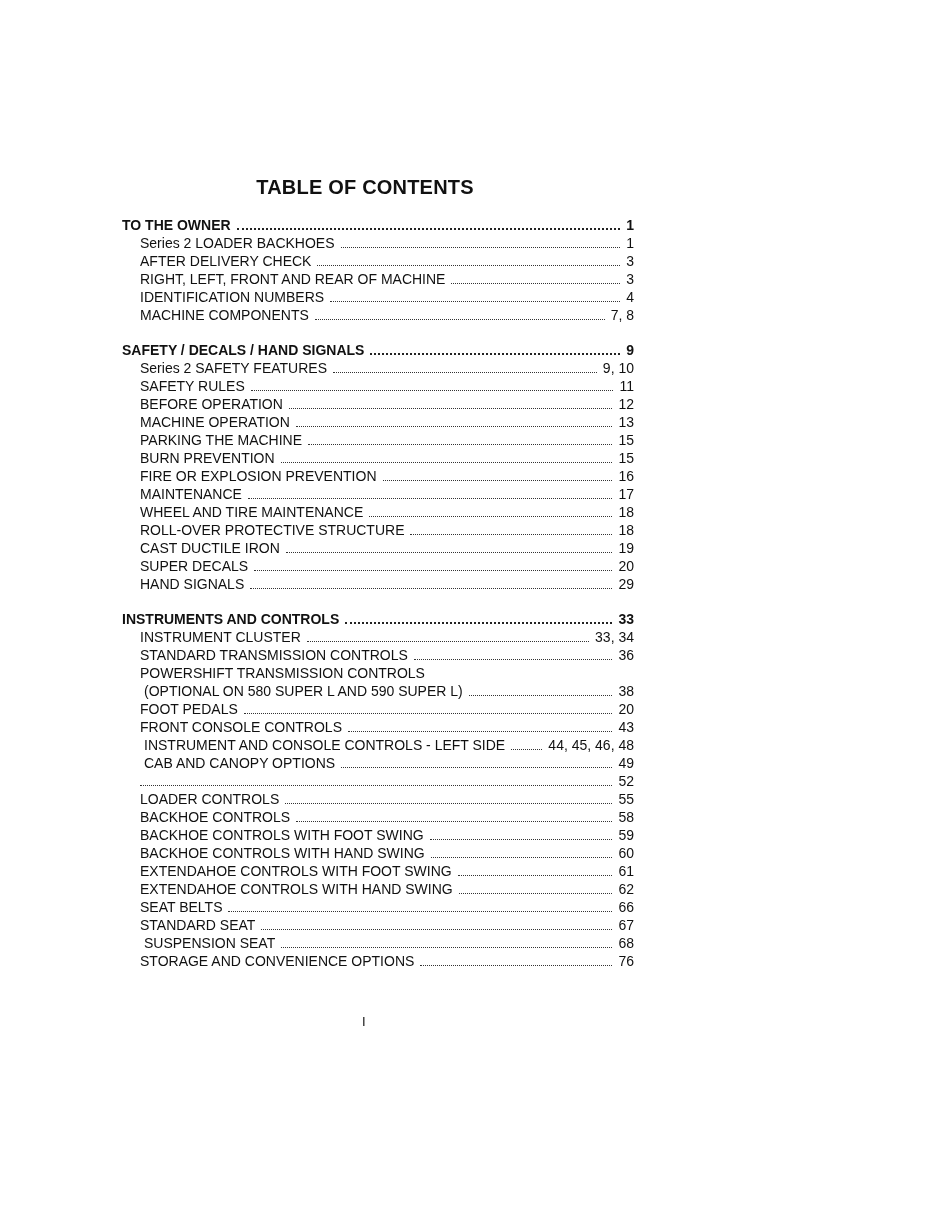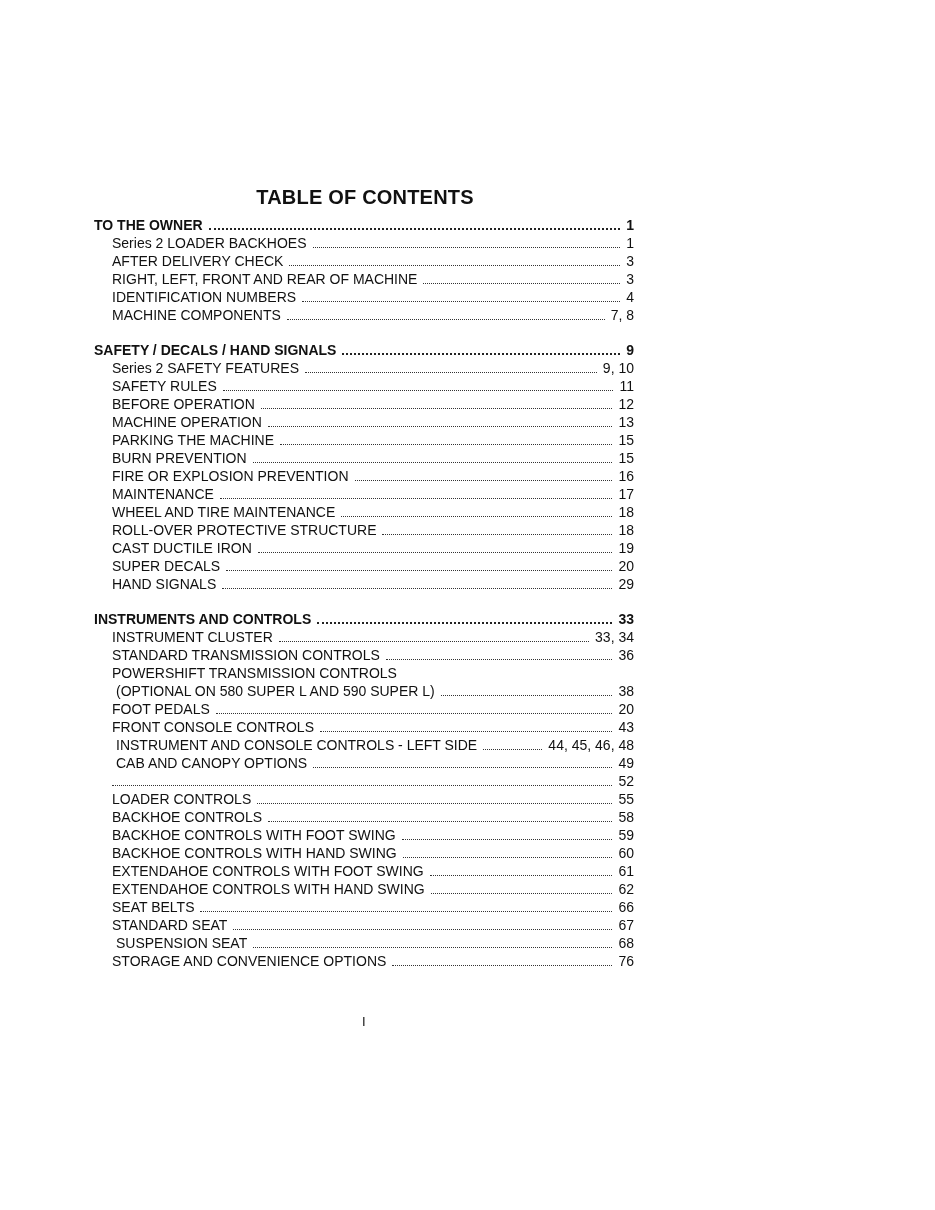--- a/index.html
+++ b/index.html
@@ -12,21 +12,21 @@
       height: 1210px;
       position: relative;
       overflow: hidden;
       color: #111111;
       font-family: "Liberation Sans", "DejaVu Sans", sans-serif;
     }
     .page-title {
       position: absolute;
       left: 0;
       width: 730px;
-      top: 186px;
+      top: 176px;
       text-align: center;
       font-weight: bold;
       font-size: 20px;
       letter-spacing: 0.2px;
       color: #111;
     }
     .toc {
       position: absolute;
       left: 94px;
       top: 216px;
@@ -38,20 +38,21 @@
     .section + .section {
       margin-top: 17px;
     }
     .row {
       display: flex;
       align-items: flex-start;
       height: 18px;
       line-height: 18px;
       white-space: nowrap;
       overflow: hidden;
+      margin-left: 28px;
     }
     .row.heading {
       font-weight: bold;
       font-size: 14px;
     }
     .row.entry {
       font-size: 14px;
       padding-left: 18px;
       transform-origin: left;
     }

